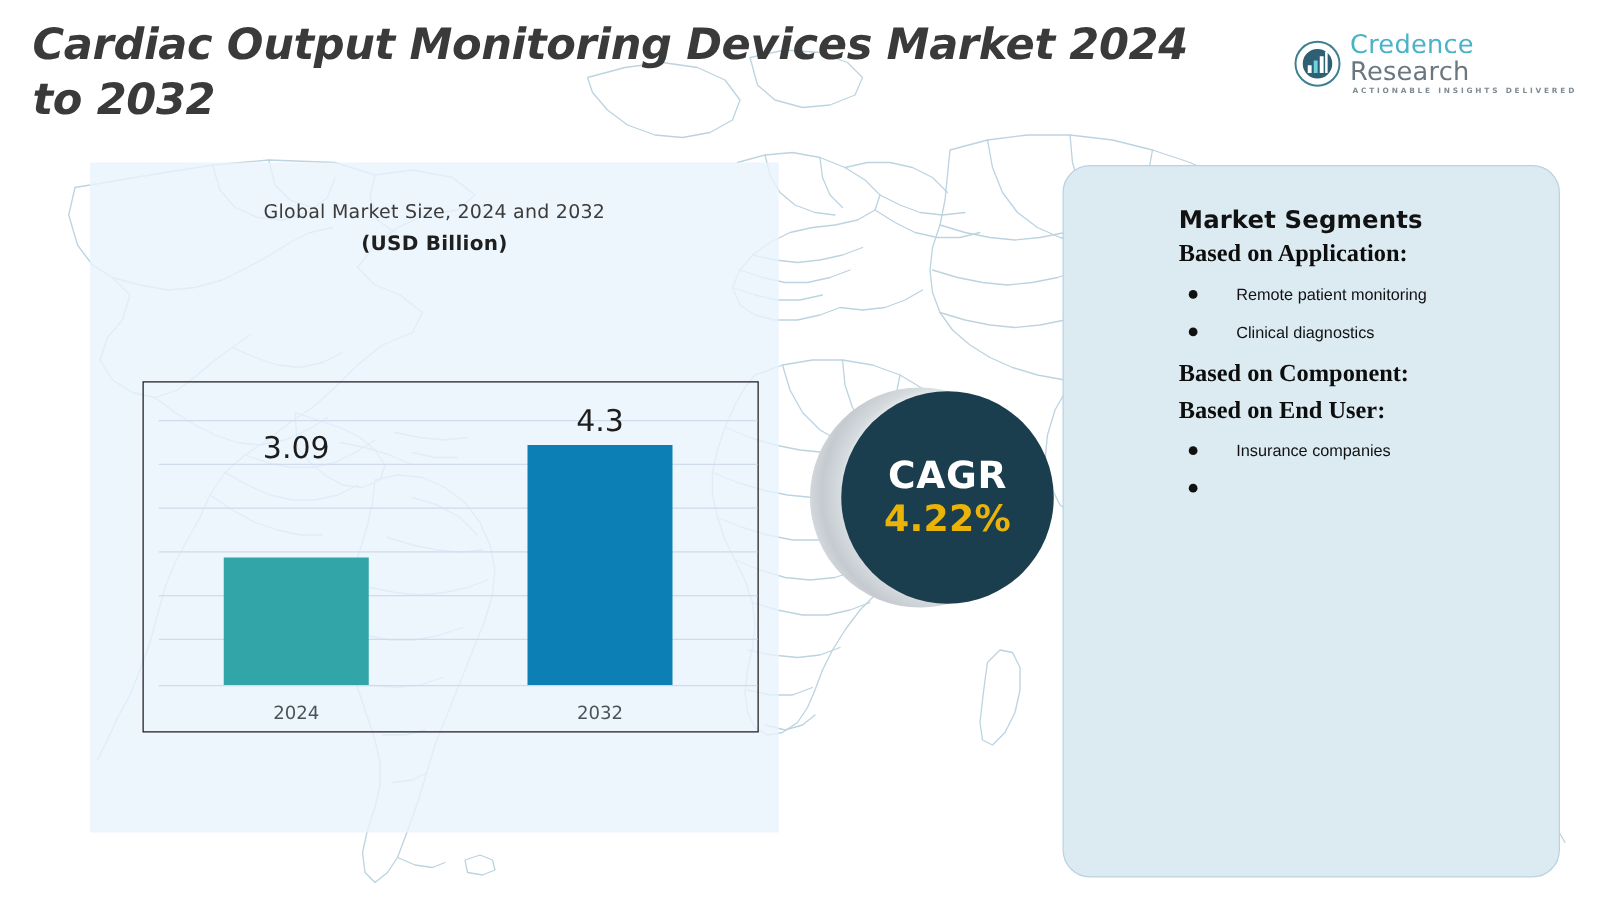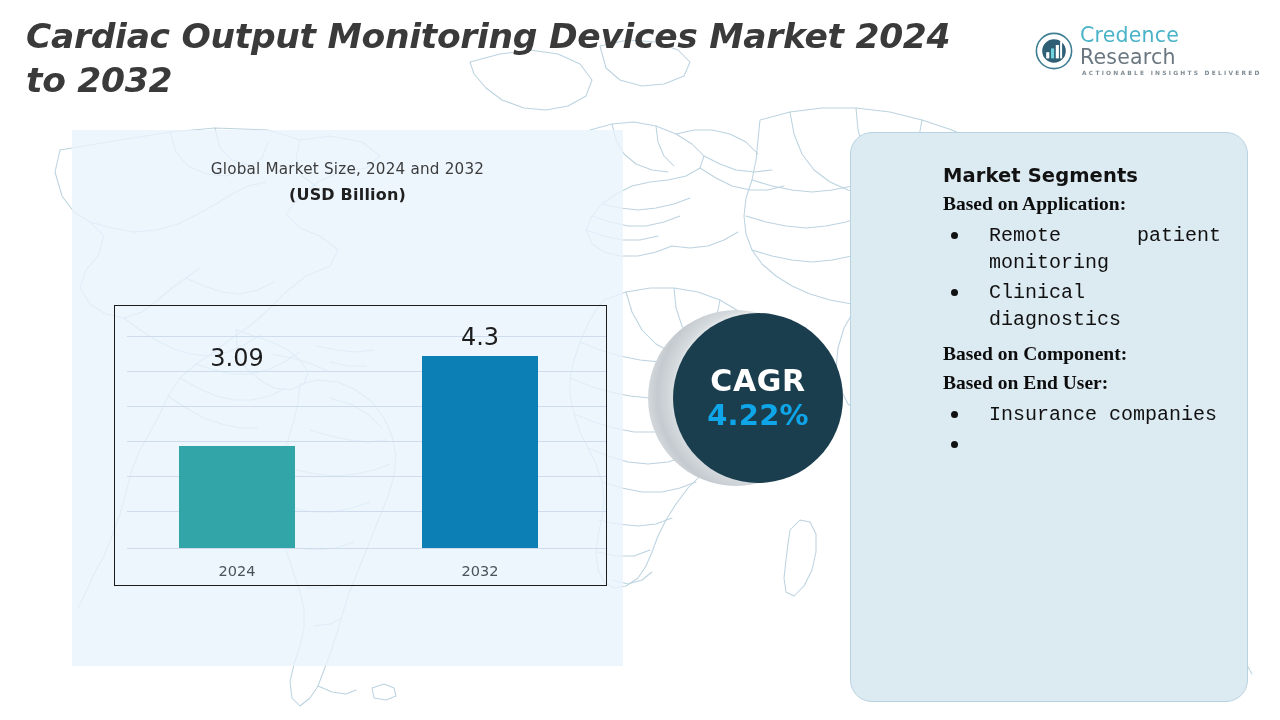--- a/index.html
+++ b/index.html
@@ -204,21 +204,21 @@
     font-size: 30px;
     font-weight: bold;
     color: #ffffff;
     letter-spacing: 0.6px;
     line-height: 34px;
   }
   #cagr-value {
     font-family: "DejaVu Sans", sans-serif;
     font-size: 29px;
     font-weight: bold;
-    color: #0ea5e9;
+    color: #eab308;
     letter-spacing: 0.2px;
     line-height: 34px;
     margin-top: 0;
   }
 
   
   #segments-panel {
     position: absolute;
     left: 850px;
     top: 132px;
@@ -246,22 +246,22 @@
     color: #0d0d0d;
     line-height: 29px;
   }
   ul.seg-list {
     list-style: none;
     margin: 4px 0 6px 0;
     padding: 0;
   }
   ul.seg-list li {
     position: relative;
-    font-family: Liberation Mono, monospace;
-    font-size: 20px;
+    font-family: Liberation Sans, sans-serif;
+    font-size: 13px;
     line-height: 27px;
     color: #111111;
     padding-left: 46px;
     margin-bottom: 3px;
     text-align: justify;
     text-align-last: left;
   }
   ul.seg-list li .bullet {
     position: absolute;
     left: 8px;

